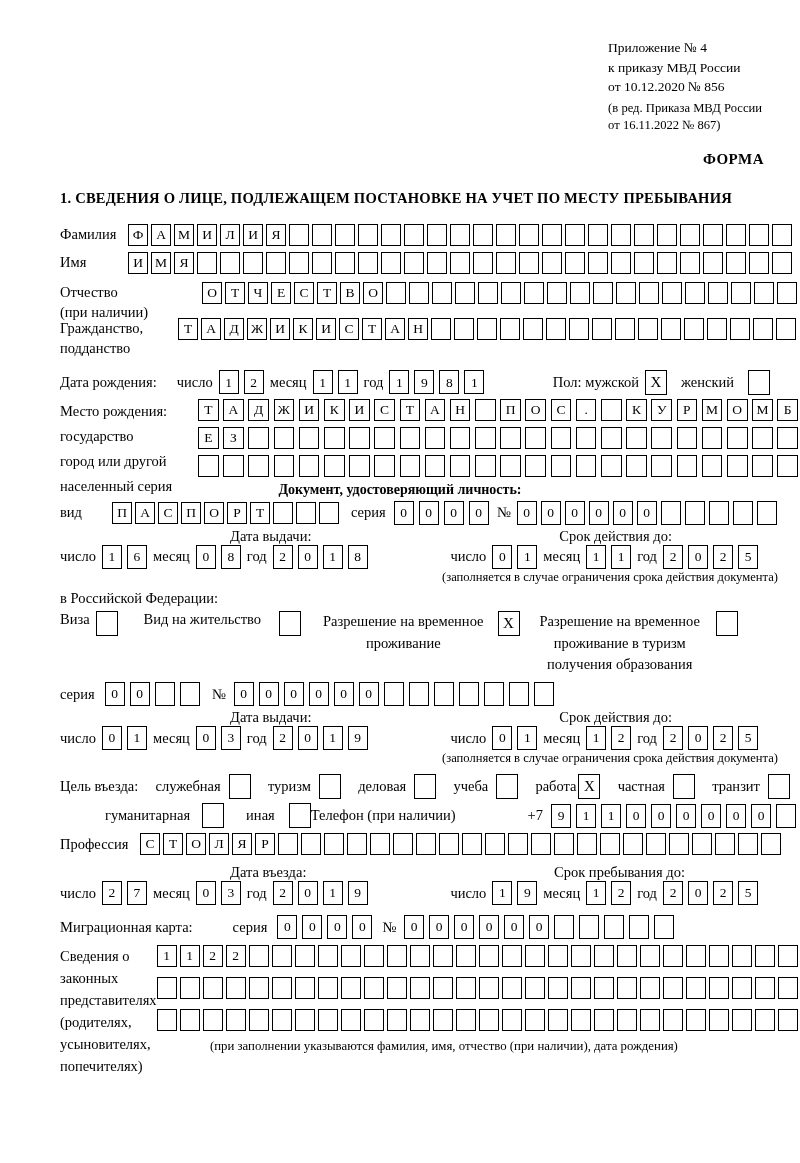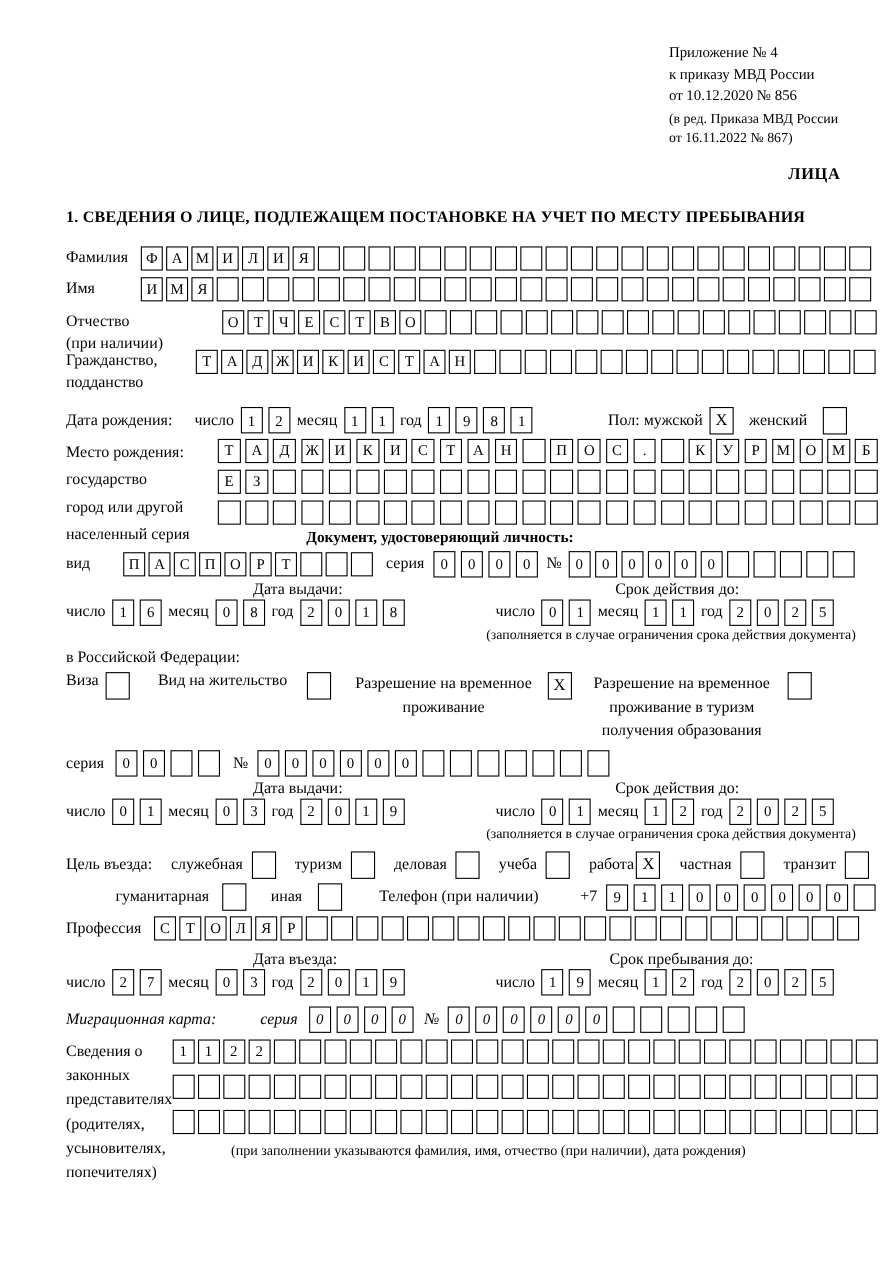--- a/index.html
+++ b/index.html
@@ -56,21 +56,21 @@
   <div class="appendix">
     <div>Приложение № 4</div>
     <div>к приказу МВД России</div>
     <div>от 10.12.2020 № 856</div>
     <div class="note">
       <div>(в ред. Приказа МВД России</div>
       <div>от 16.11.2022 № 867)</div>
     </div>
   </div>
 
-  <div class="forma">ЛИЦА</div>
+  <div class="forma">ФОРМА</div>
 
 
   <div class="sec-heading">1. СВЕДЕНИЯ О ЛИЦЕ, ПОДЛЕЖАЩЕМ ПОСТАНОВКЕ НА УЧЕТ ПО МЕСТУ ПРЕБЫВАНИЯ</div>
 
   <div class="row" style="margin-top:17px;">
     <span class="lbl basis68">Фамилия</span>
     <div class="cellrow">
         <span class="cell">Ф</span>
         <span class="cell">А</span>
         <span class="cell">М</span>
@@ -530,21 +530,21 @@
         <span class="lbl">транзит</span>
         <span class="checkbox"></span>
       </span>
   </div>
 
   <div class="row" style="margin-top:4px;text-align:center;">
     <span class="lbl" style="margin-left:45px;">гуманитарная</span>
     <span class="checkbox" style="margin-left:12px;"></span>
     <span class="lbl" style="margin-left:22px;">иная</span>
     <span class="checkbox" style="margin-left:14px;"></span>
-    <span class="lbl" style="margin-left:34px;">Телефон (при наличии)</span>
+    <span class="lbl" style="">Телефон (при наличии)</span>
     <span class="lbl" style="margin-left:auto;margin-right:8px;">+7</span>
     <div class="dcells" style="margin-right:4px;">
         <span class="cell">9</span>
         <span class="cell">1</span>
         <span class="cell">1</span>
         <span class="cell">0</span>
         <span class="cell">0</span>
         <span class="cell">0</span>
         <span class="cell">0</span>
         <span class="cell">0</span>
@@ -626,21 +626,21 @@
       <span class="lbl">год</span>
       <div class="dcells">
           <span class="cell">2</span>
           <span class="cell">0</span>
           <span class="cell">2</span>
           <span class="cell">5</span>
         </div>
     </div>
   </div>
 
-  <div class="row" style="margin-top:10px;font-style:italic;">
+  <div class="row" style="margin-top:10px;">
     <span class="lbl">Миграционная карта:</span>
     <span class="lbl" style="margin-left:40px;">серия</span>
     <div class="dcells" style="margin-left:10px;">
         <span class="cell">0</span>
         <span class="cell">0</span>
         <span class="cell">0</span>
         <span class="cell">0</span>
       </div>
     <span class="lbl" style="margin-left:10px;">№</span>
     <div class="dcells" style="margin-left:8px;">

